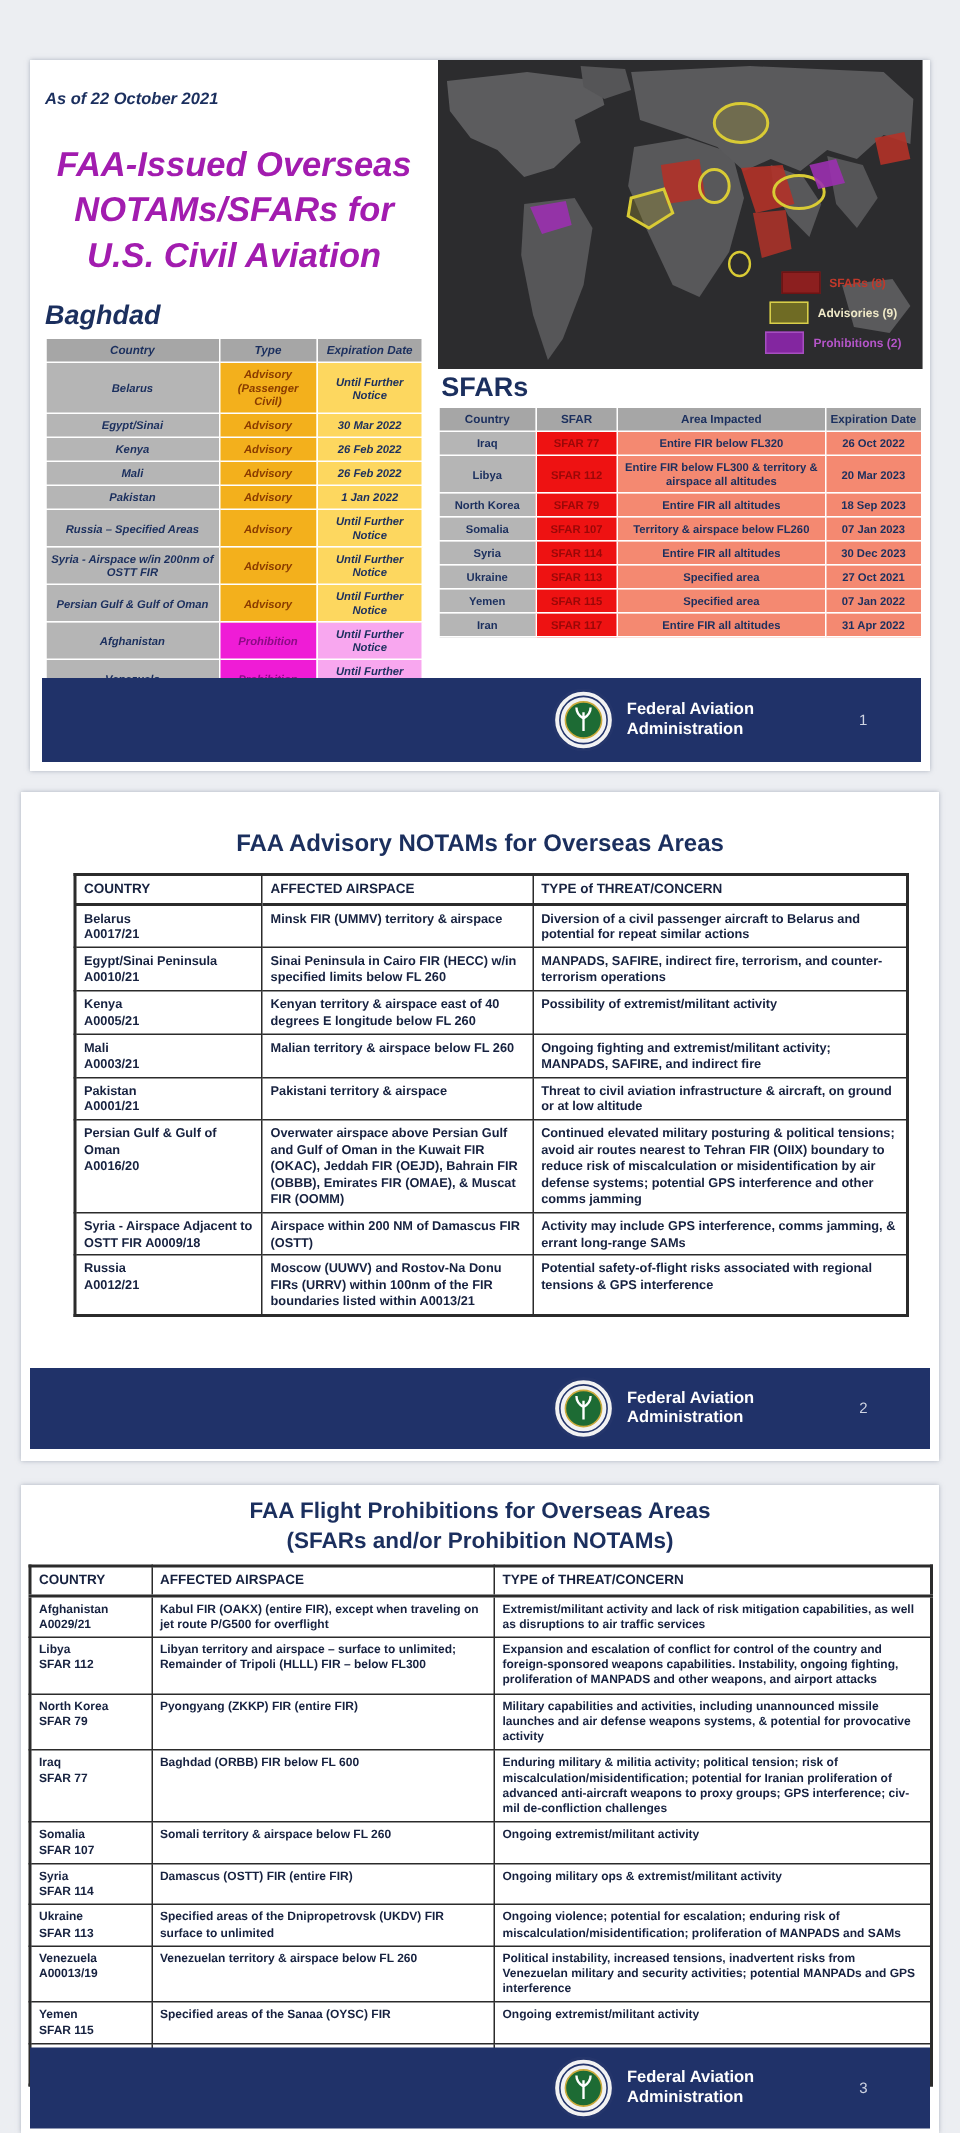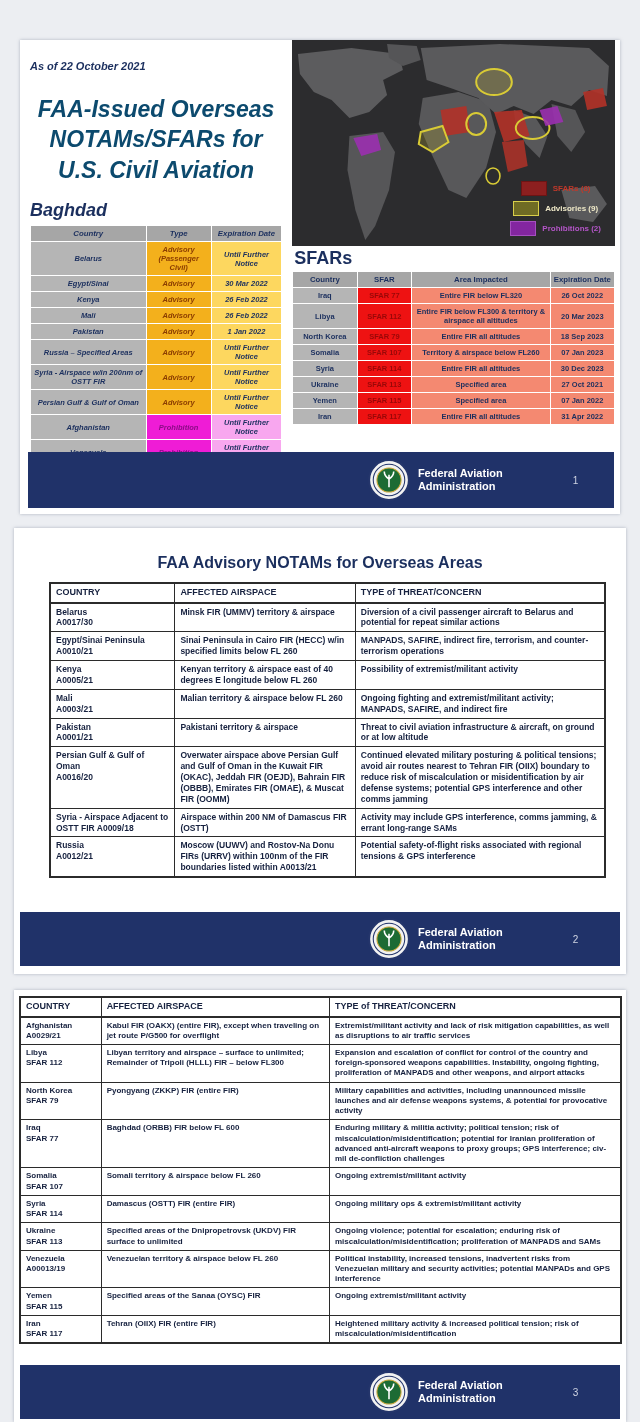--- a/index.html
+++ b/index.html
@@ -21,21 +21,21 @@
   .page2 { margin-top:14px; height:446px; margin-left:14px; margin-right:14px; }
   .page3 { margin-top:16px; height:432px; margin-left:14px; margin-right:14px; }
 
   
   .p1-body { display:flex; padding:0 5px 0 8px; }
   .p1-left { width:45%; padding:20px 10px 0 2px;font-style:italic; }
   .p1-right { width:55%; }
   .asof { font-size:11px; font-weight:bold; color:#1b2f5e; }
   .p1-title {
     margin-top:22px; font-size:23px; line-height:1.32;
-    font-weight:bold; color:#0c4a6e; text-align:center;
+    font-weight:bold; color:#a21caf; text-align:center;
   }
   .sec-heading { font-size:18px; font-weight:bold; color:#1b2f5e; }
   .p1-left .sec-heading { margin-top:15px; margin-bottom:4px; }
   .p1-right .sec-heading { margin:2px 0 2px 2px; }
 
   table { border-collapse:collapse; width:100%; table-layout:fixed; }
   .notams-table, .sfars-table { font-size:7.5px; line-height:1.2; }
   .notams-table th, .notams-table td,
   .sfars-table th, .sfars-table td {
     border:1.5px solid #ffffff; text-align:center; vertical-align:middle;
@@ -333,21 +333,21 @@
         <th>COUNTRY</th>
         <th>AFFECTED AIRSPACE</th>
         <th>TYPE of THREAT/CONCERN</th>
       </tr>
     </thead>
     <tbody>
 
         <tr>
           <td>
             <span class="cell-id">Belarus</span>
-            <span class="cell-id">A0017/30</span>
+            <span class="cell-id">A0017/21</span>
           </td>
           <td>Minsk FIR (UMMV) territory &amp; airspace</td>
           <td>Diversion of a civil passenger aircraft to Belarus and potential for repeat similar actions</td>
         </tr>
 
         <tr>
           <td>
             <span class="cell-id">Egypt/Sinai Peninsula</span>
             <span class="cell-id">A0010/21</span>
           </td>
@@ -423,20 +423,24 @@
       <div class="footer-agency">
         <div>Federal Aviation</div>
         <div>Administration</div>
       </div>
     </div>
     <div class="footer-page">2</div>
   </div>
 </div>
 
 <div class="page page3">
+  <div class="p-title">
+    <div>FAA Flight Prohibitions for Overseas Areas</div>
+    <div>(SFARs and/or Prohibition NOTAMs)</div>
+  </div>
   <table class="doc-table">
     <colgroup>
         <col style="width:13.5%">
         <col style="width:38%">
         <col style="width:48.5%">
       </colgroup>
     <thead>
       <tr>
         <th>COUNTRY</th>
         <th>AFFECTED AIRSPACE</th>

